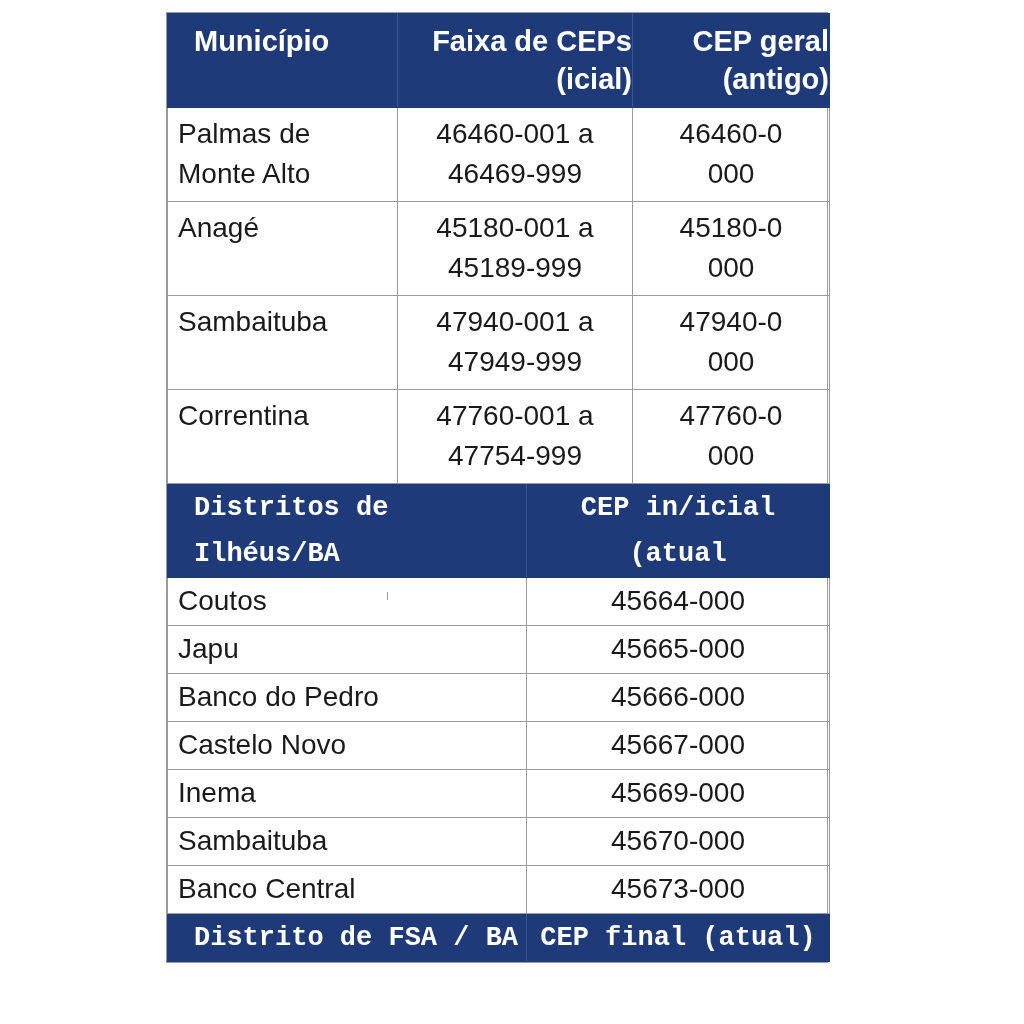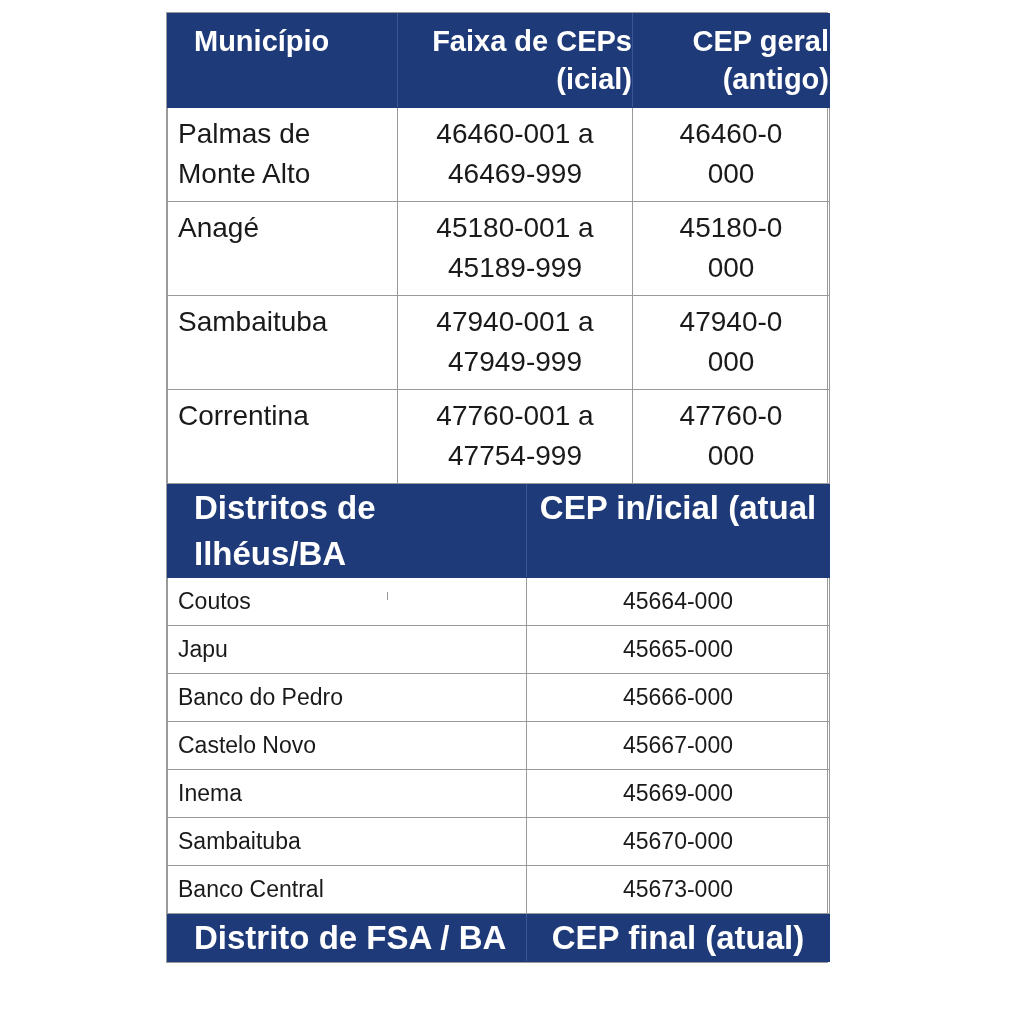--- a/index.html
+++ b/index.html
@@ -62,28 +62,29 @@
       padding-top: 6px;
     }
     .s1 td.name { text-align: left; padding-left: 10px; }
     .s1 td.range, .s1 td.general { text-align: center; margin-left: 46px; }
 
     
     .s2 col.c1 { width: 359px; }
     .s2 col.c2 { width: 303px; }
     .s2 .hdr th {
       height: 46px;
-      font-size: 33px;
+      font-size: 27px;
       line-height: 46px;
+      font-family: Liberation Mono, monospace;
     }
     .s2 .hdr th.h1 { text-align: left; padding-left: 26px; }
     .s2 .hdr th.h2 { text-align: center; }
     .s2 td {
       height: 48px;
-      font-size: 23px;
+      font-size: 28px;
       line-height: 46px;
     }
     .s2 td.name { text-align: left; padding-left: 10px; position: relative; }
     .s2 td.cep { text-align: center; }
     .tick-mark {
       position: absolute;
       left: 219px;
       top: 14px;
       width: 1px;
       height: 8px;

